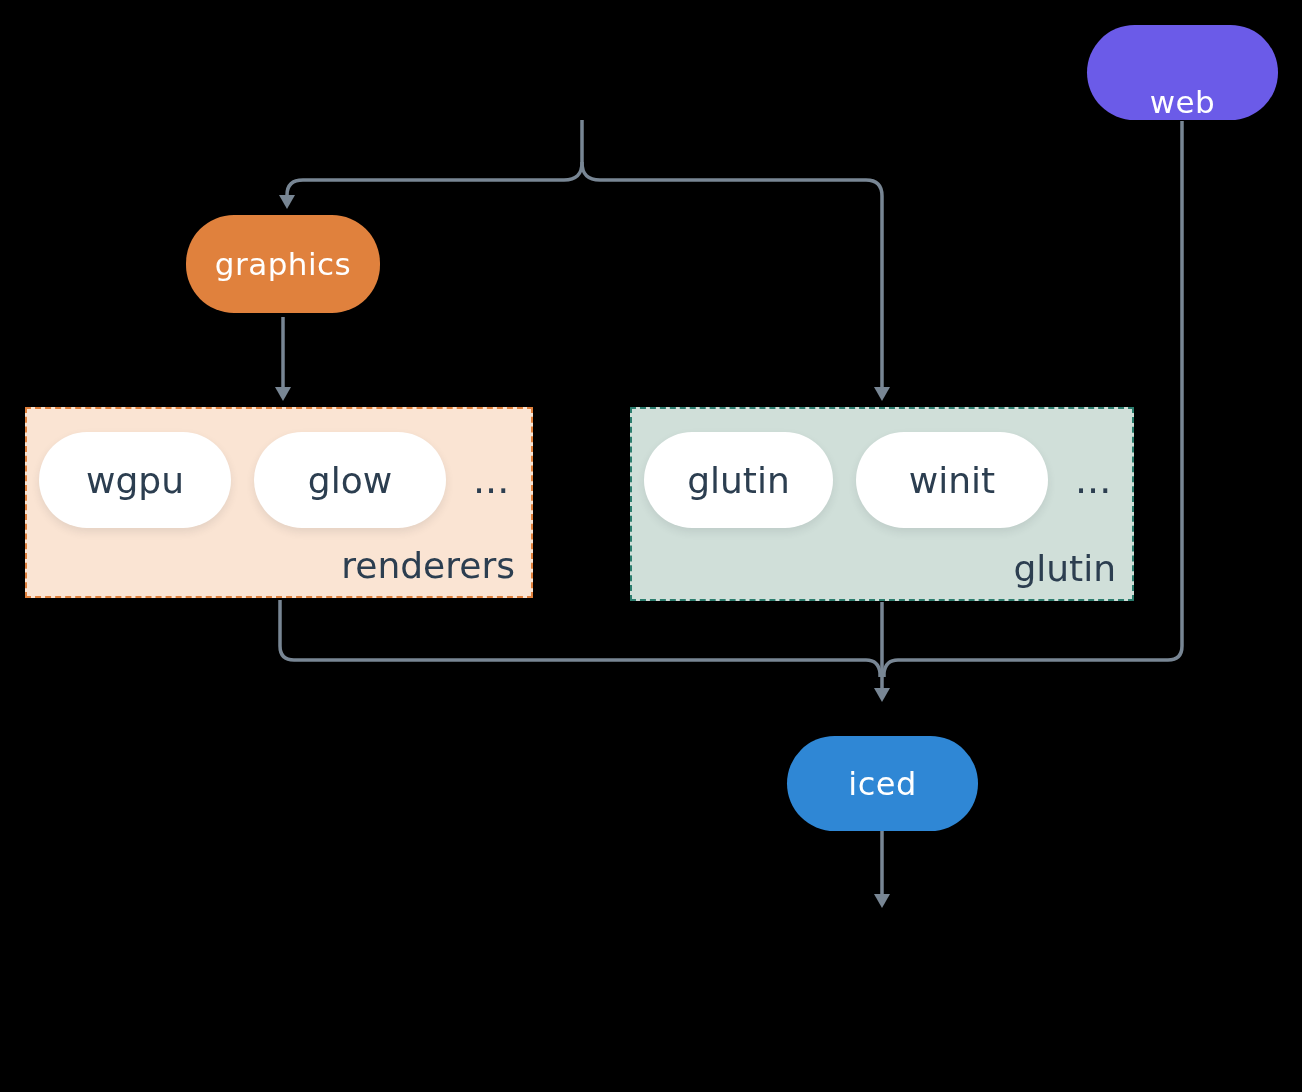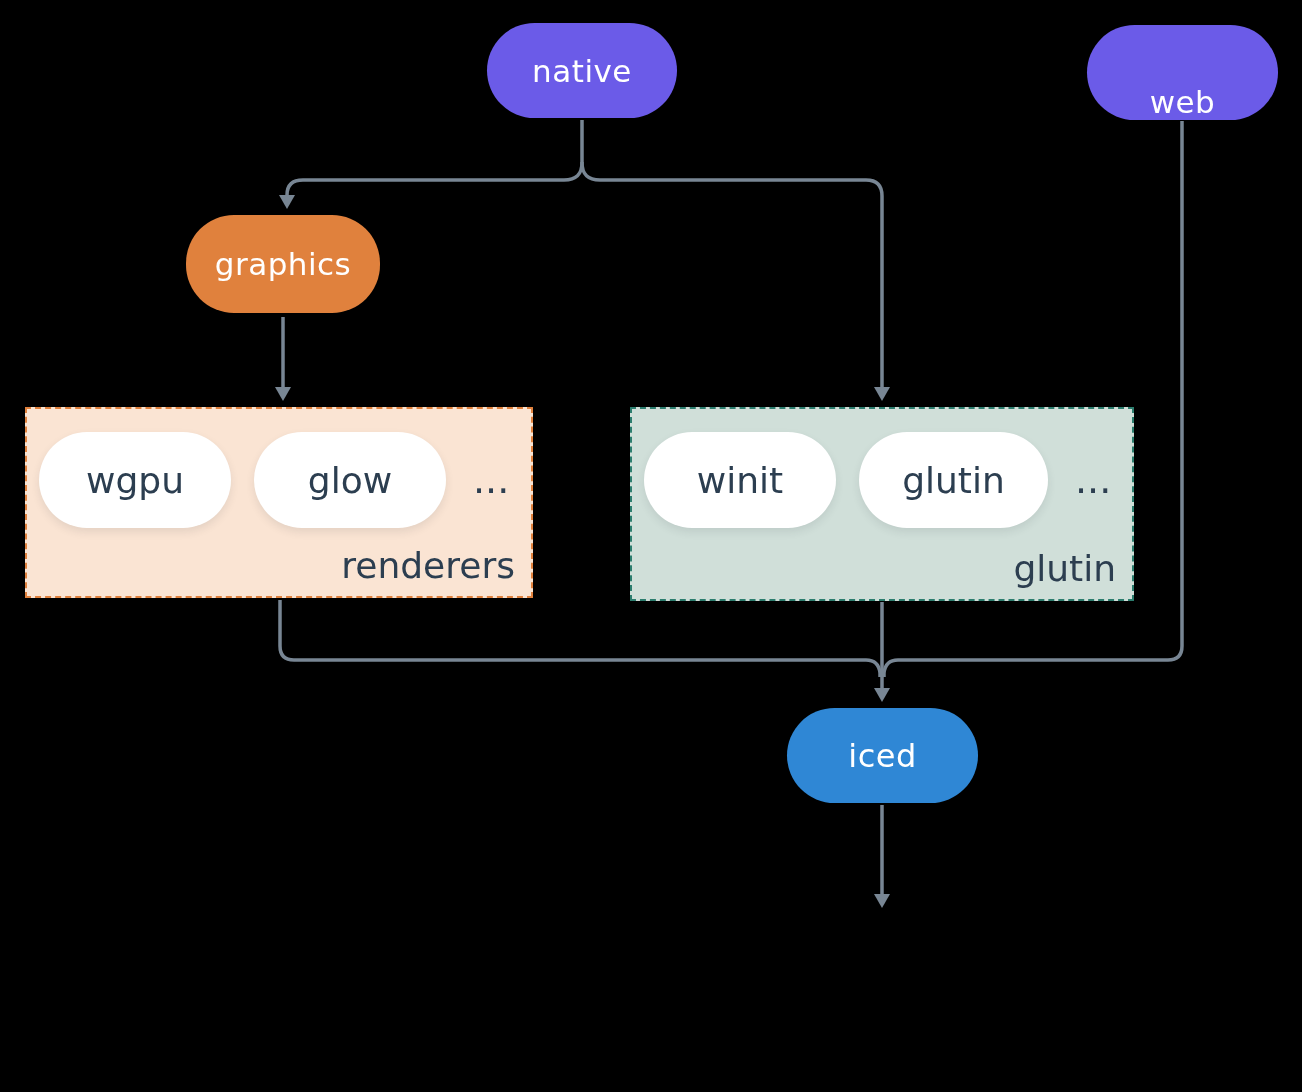--- a/index.html
+++ b/index.html
@@ -36,21 +36,21 @@
     display: flex;
     align-items: center;
     justify-content: center;
     border-radius: 48px;
     color: var(--pill_text);
     font-size: 31px;
     letter-spacing: 0.5px;
   }
   .pill.purple { background: var(--purple); }
   .pill.orange { background: var(--orange); }
-  .pill.blue   { background: var(--blue); font-size: 32px; }
+  .pill.blue   { background: var(--blue); font-size: 32px; margin-top: 28px; }
   .pill.native   { left: 487px; top: 23px;  width: 190px; height: 95px; }
   .pill.web      { left: 1087px; top: 25px; width: 191px; height: 95px; align-items: flex-end; }
   .pill.graphics { left: 186px; top: 215px; width: 194px; height: 98px; }
   .pill.iced     { left: 787px; top: 708px; width: 191px; height: 95px; }
 
   .group {
     position: absolute;
     box-sizing: border-box;
     border-width: 2px;
     border-style: dashed;
@@ -132,23 +132,20 @@
 
     <path d="M 1182 121 L 1182 646 Q 1182 660 1168 660 L 898 660 C 890 660 885 664 884 673 L 884 677"></path>
 
     <path d="M 882 602 L 882 688"></path>
     <polygon points="874,688 890,688 882,702"></polygon>
 
     <path d="M 882 805 L 882 894"></path>
     <polygon points="874,894 890,894 882,908"></polygon>
   </svg>
 
-  <div class="pill purple native">
-    <span>native</span>
-  </div>
 
   <div class="pill purple web">
     <span>web</span>
   </div>
 
   <div class="pill orange graphics">
     <span>graphics</span>
   </div>
 
   <div class="group renderers">
@@ -159,25 +156,25 @@
       <div class="white-pill">
         <span>glow</span>
       </div>
       <span class="ellipsis">...</span>
     </div>
     <span class="group-label">renderers</span>
   </div>
 
   <div class="group shells">
     <div class="pill-row">
+      <div class="white-pill" style="width:189px">
+        <span>glutin</span>
+      </div>
       <div class="white-pill">
         <span>winit</span>
-      </div>
-      <div class="white-pill" style="width:189px">
-        <span>glutin</span>
       </div>
       <span class="ellipsis">...</span>
     </div>
     <span class="group-label">glutin</span>
   </div>
 
   <div class="pill blue iced">
     <span>iced</span>
   </div>
 

